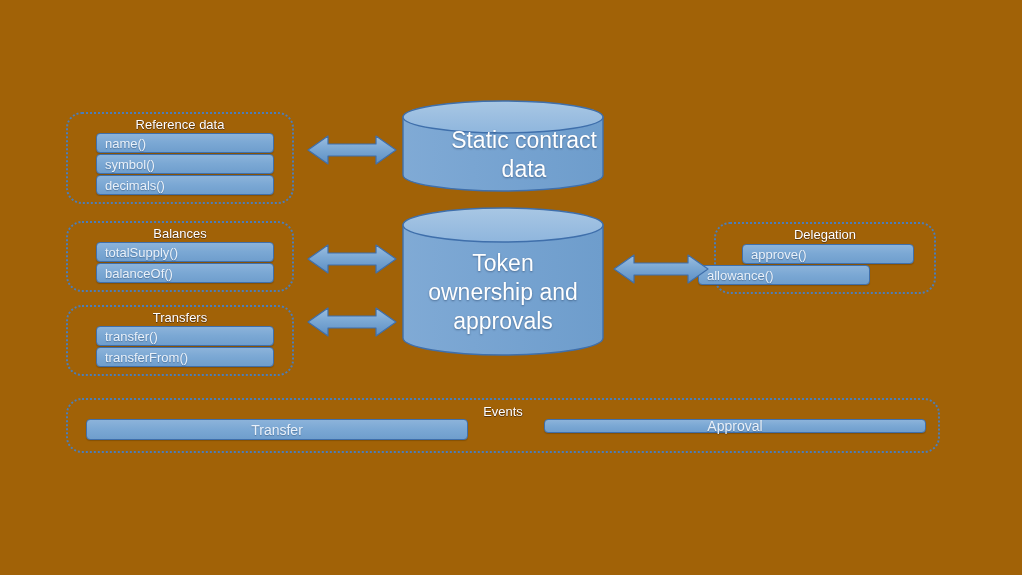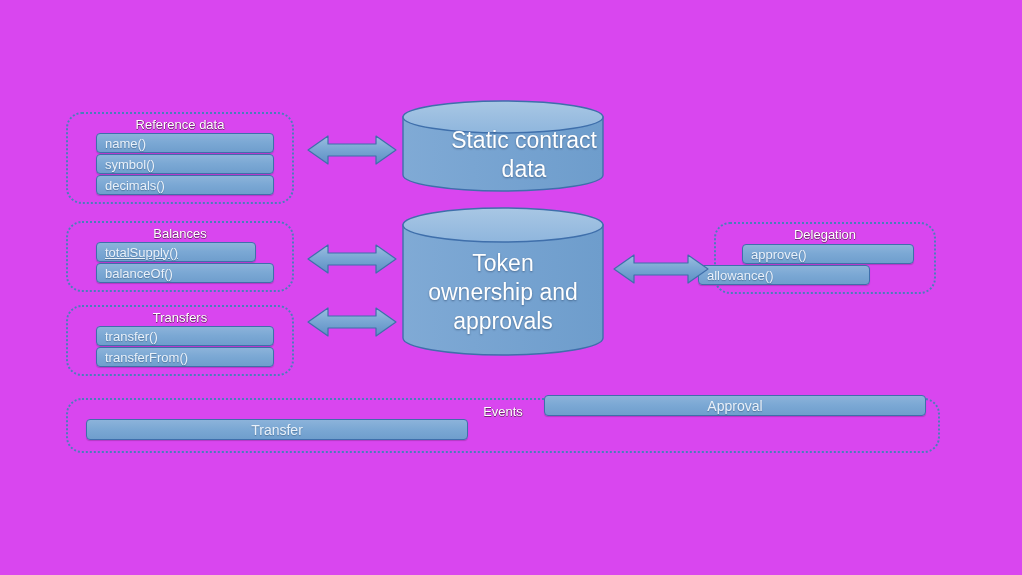--- a/index.html
+++ b/index.html
@@ -7,21 +7,21 @@
     padding: 0;
     background: #4a7050;
   }
   body {
     font-family: "Liberation Sans", sans-serif;
   }
   #canvas {
     position: relative;
     width: 1022px;
     height: 575px;
-    background: #d946ef;
+    background: #a16207;
     overflow: hidden;
   }
 
   
   .group {
     position: absolute;
     box-sizing: border-box;
     border: 2px dotted #4a7ebb;
     border-radius: 16px;
     background: transparent;
@@ -110,40 +110,40 @@
   <div class="group" style="left:66px; top:112px; width:228px; height:92px;">
     <div class="group-title" style="top:4px;">Reference data</div>
   </div>
   <div class="pill" style="left:96px; top:133px; width:178px; height:20px;">name()</div>
   <div class="pill" style="left:96px; top:154px; width:178px; height:20px;">symbol()</div>
   <div class="pill" style="left:96px; top:175px; width:178px; height:20px;">decimals()</div>
 
   <div class="group" style="left:66px; top:221px; width:228px; height:71px;">
     <div class="group-title" style="top:4px;">Balances</div>
   </div>
-  <div class="pill" style="left:96px; top:242px; width:160px; height:20px;text-decoration:underline;">totalSupply()</div>
+  <div class="pill" style="left:96px; top:242px; width:178px; height:20px;">totalSupply()</div>
   <div class="pill" style="left:96px; top:263px; width:178px; height:20px;text-align:right;">balanceOf()</div>
 
   <div class="group" style="left:66px; top:305px; width:228px; height:71px;">
     <div class="group-title" style="top:4px;">Transfers</div>
   </div>
   <div class="pill" style="left:96px; top:347px; width:178px; height:20px;">transferFrom()</div>
   <div class="pill" style="left:96px; top:326px; width:178px; height:20px;">transfer()</div>
 
   <div class="group" style="left:714px; top:222px; width:222px; height:72px;">
     <div class="group-title" style="top:4px;">Delegation</div>
   </div>
   <div class="pill" style="left:742px; top:244px; width:172px; height:20px;">approve()</div>
   <div class="pill" style="left:698px; top:265px; width:172px; height:20px;">allowance()</div>
 
   <div class="group" style="left:66px; top:398px; width:874px; height:55px;">
     <div class="group-title" style="top:5px;">Events</div>
   </div>
   <div class="pill center" style="left:86px; top:419px; width:382px; height:21px;">Transfer</div>
-  <div class="pill center" style="left:544px; top:395px; width:382px; height:21px;">Approval</div>
+  <div class="pill center" style="left:544px; top:419px; width:382px; height:14px;">Approval</div>
 
   <div class="cyl" style="left:402px; top:100px; width:202px; height:92px;">
     <svg width="202" height="92" viewBox="0 0 202 92">
       <path d="M1,17 L1,75 A100,16 0 0 0 201,75 L201,17 Z" fill="url(#cylBody)" stroke="#3f6fab" stroke-width="1.4"></path>
       <ellipse cx="101" cy="17" rx="100" ry="16" fill="url(#cylTop)" stroke="#3f6fab" stroke-width="1.4"></ellipse>
     </svg>
     <div class="cyl-label" style="top:26px;padding-left:42px;">
       <div>Static contract</div>
       <div>data</div>
     </div>

